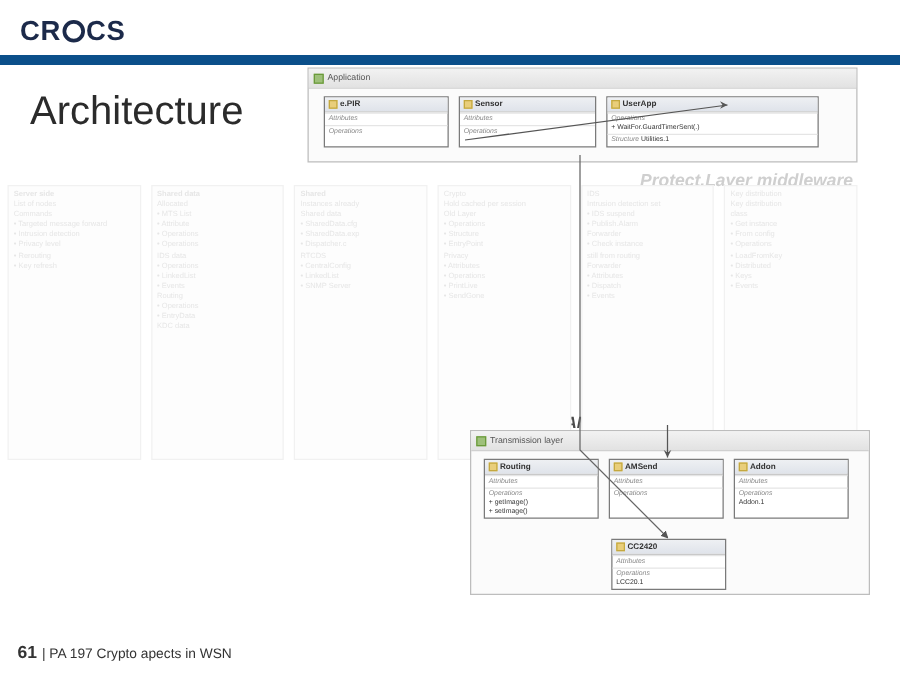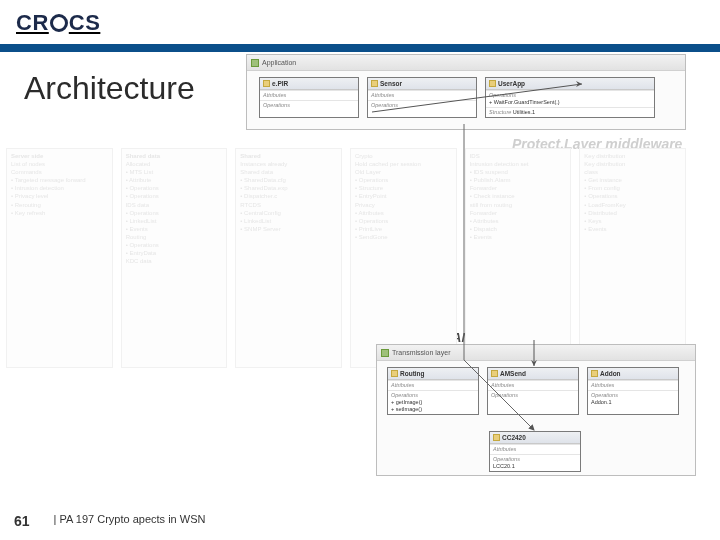--- a/index.html
+++ b/index.html
@@ -1,39 +1,39 @@
 <!DOCTYPE html>
 <html><head>
 <meta charset="utf-8">
 <style>
   * { box-sizing: border-box; margin: 0; padding: 0; }
   html, body { width: 720px; height: 540px; font-family: Arial, Helvetica, sans-serif; background: #fff; overflow: hidden; }
   .header { height: 52px; background: #fff; position: relative; border-bottom: 8px solid #0b4f8a; }
-  .logo { position: absolute; left: 16px; top: 8px; height: 30px; display: flex; align-items: center; text-decoration: underline; }
+  .logo { position: absolute; left: 16px; top: 8px; height: 30px; display: flex; align-items: flex-end; }
   .logo-text { font-size: 22px; font-weight: 700; color: #1c2a4a; letter-spacing: .5px; display: flex; align-items: center; }
   .logo-ring { width: 18px; height: 18px; border: 3px solid #1c2a4a; border-radius: 50%; display: inline-block; margin: 0 1px; }
   .slide { position: relative; width: 720px; height: 448px; padding: 18px 24px 0 24px; }
   .title { font-size: 32px; font-weight: 400; color: #2b2b2b; margin-bottom: 4px; }
   .label { position: absolute; font-style: italic; font-weight: 700; font-size: 13px; color: #4a4a4a; }
   .label.fade { color: #cfcfcf; text-align: center; }
   .diagram { position: absolute; background: #fbfbfb; border: 1px solid #e3e3e3; }
   .diagram.on { border-color: #bdbdbd; }
   .diagram .hdr { height: 16px; background: linear-gradient(#f2f2f2,#e2e2e2); border-bottom: 1px solid #d0d0d0; font-size: 7px; color: #555; padding: 2px 4px; display:flex; align-items:center; gap:3px;}
   .diag-icon { width:8px; height:8px; background:#9ec07a; border:1px solid #6a9a3a; display:inline-block; }
   .row { position:absolute; display:flex; gap:8px; }
   .box { border:1px solid #c9c9c9; background:#fff; font-size:6px; color:#666; min-width:60px; }
   .box.on { border-color:#7a7a7a; color:#333; }
   .box .bh { height:12px; background:linear-gradient(#eef0f3,#dfe3ea); border-bottom:1px solid #c9c9c9; font-size:6.5px; padding:1px 3px; display:flex; align-items:center; gap:2px; font-weight:700;}
   .b-ic { width:7px; height:7px; background:#e9ce7a; border:1px solid #c4a83f; display:inline-block; }
   .box .sect { padding:1px 3px; border-top:1px solid #e5e5e5; font-size:5.5px; line-height:1.25; color:#777; }
   .box.on .sect { color:#333; }
   .sect .lab { color:#888; font-style:italic; }
   
   .footer { position:absolute; bottom:0; left:0; right:0; height:38px; display:flex; align-items:center; justify-content:space-between; padding:0 14px; font-size:11px; color:#333; }
-  .pagecell { display:flex; align-items:flex-start; gap:24px; }
+  .pagecell { display:flex; align-items:flex-end; gap:4px; }
   .pagenum { font-weight:700; font-size:14px; }
   .foot-right { font-weight:700; font-size:15px; color:#222; }
   .arrow { position:absolute; pointer-events:none; }
   .arrow svg { overflow:visible; }
 </style>
 </head>
 <body>
 
 <div class="header">
   <div class="logo">

